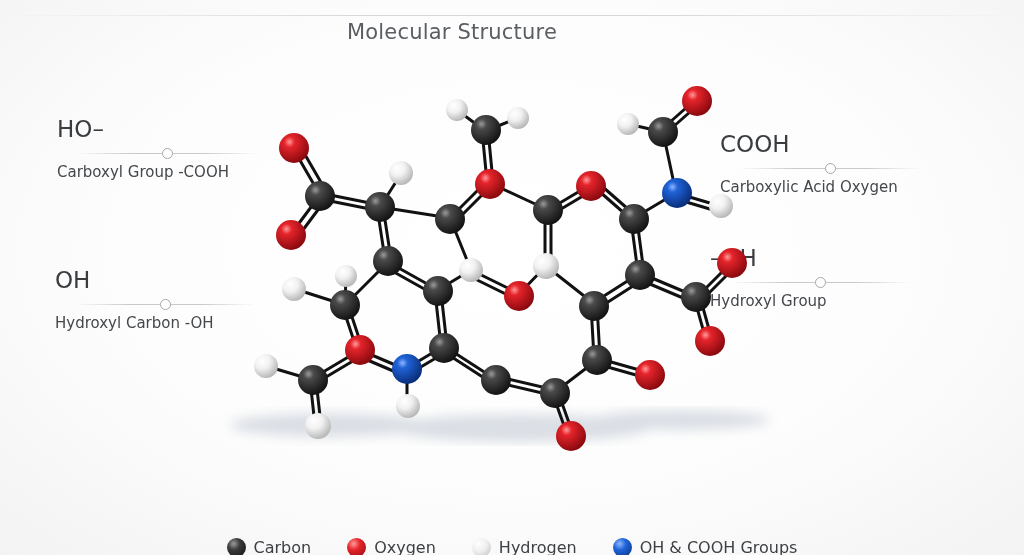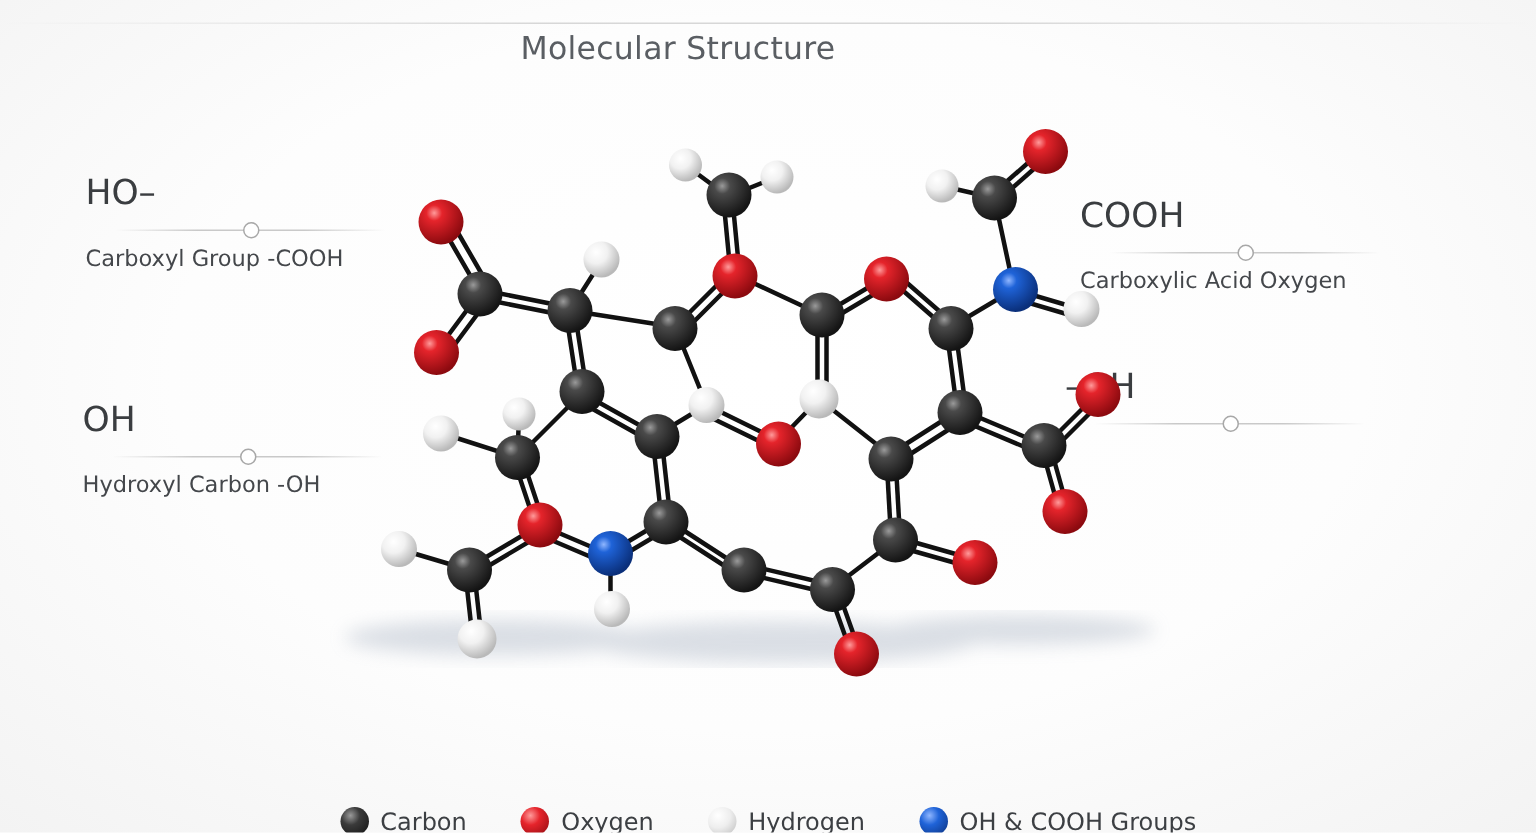--- a/index.html
+++ b/index.html
@@ -51,20 +51,21 @@
     </div>
   <div class="name">Carboxylic Acid Oxygen</div>
 </div>
 
 <div class="label" style="left:710px;top:243px;">
   <div class="formula">–OH</div>
   <div class="divider">
       <div class="line"></div>
       <div class="dot"></div>
     </div>
+  <div class="name">Hydroxyl Group</div>
 </div>
 
 <svg class="mol" width="1024" height="555" viewBox="0 0 1024 555">
   <defs>
     <radialGradient id="gC" cx="35%" cy="30%" r="70%">
       <stop offset="0%" stop-color="#9a9a9a"></stop>
         <stop offset="25%" stop-color="#4a4a4a"></stop>
         <stop offset="100%" stop-color="#141414"></stop>
     </radialGradient>
     <radialGradient id="gO" cx="35%" cy="30%" r="70%">

